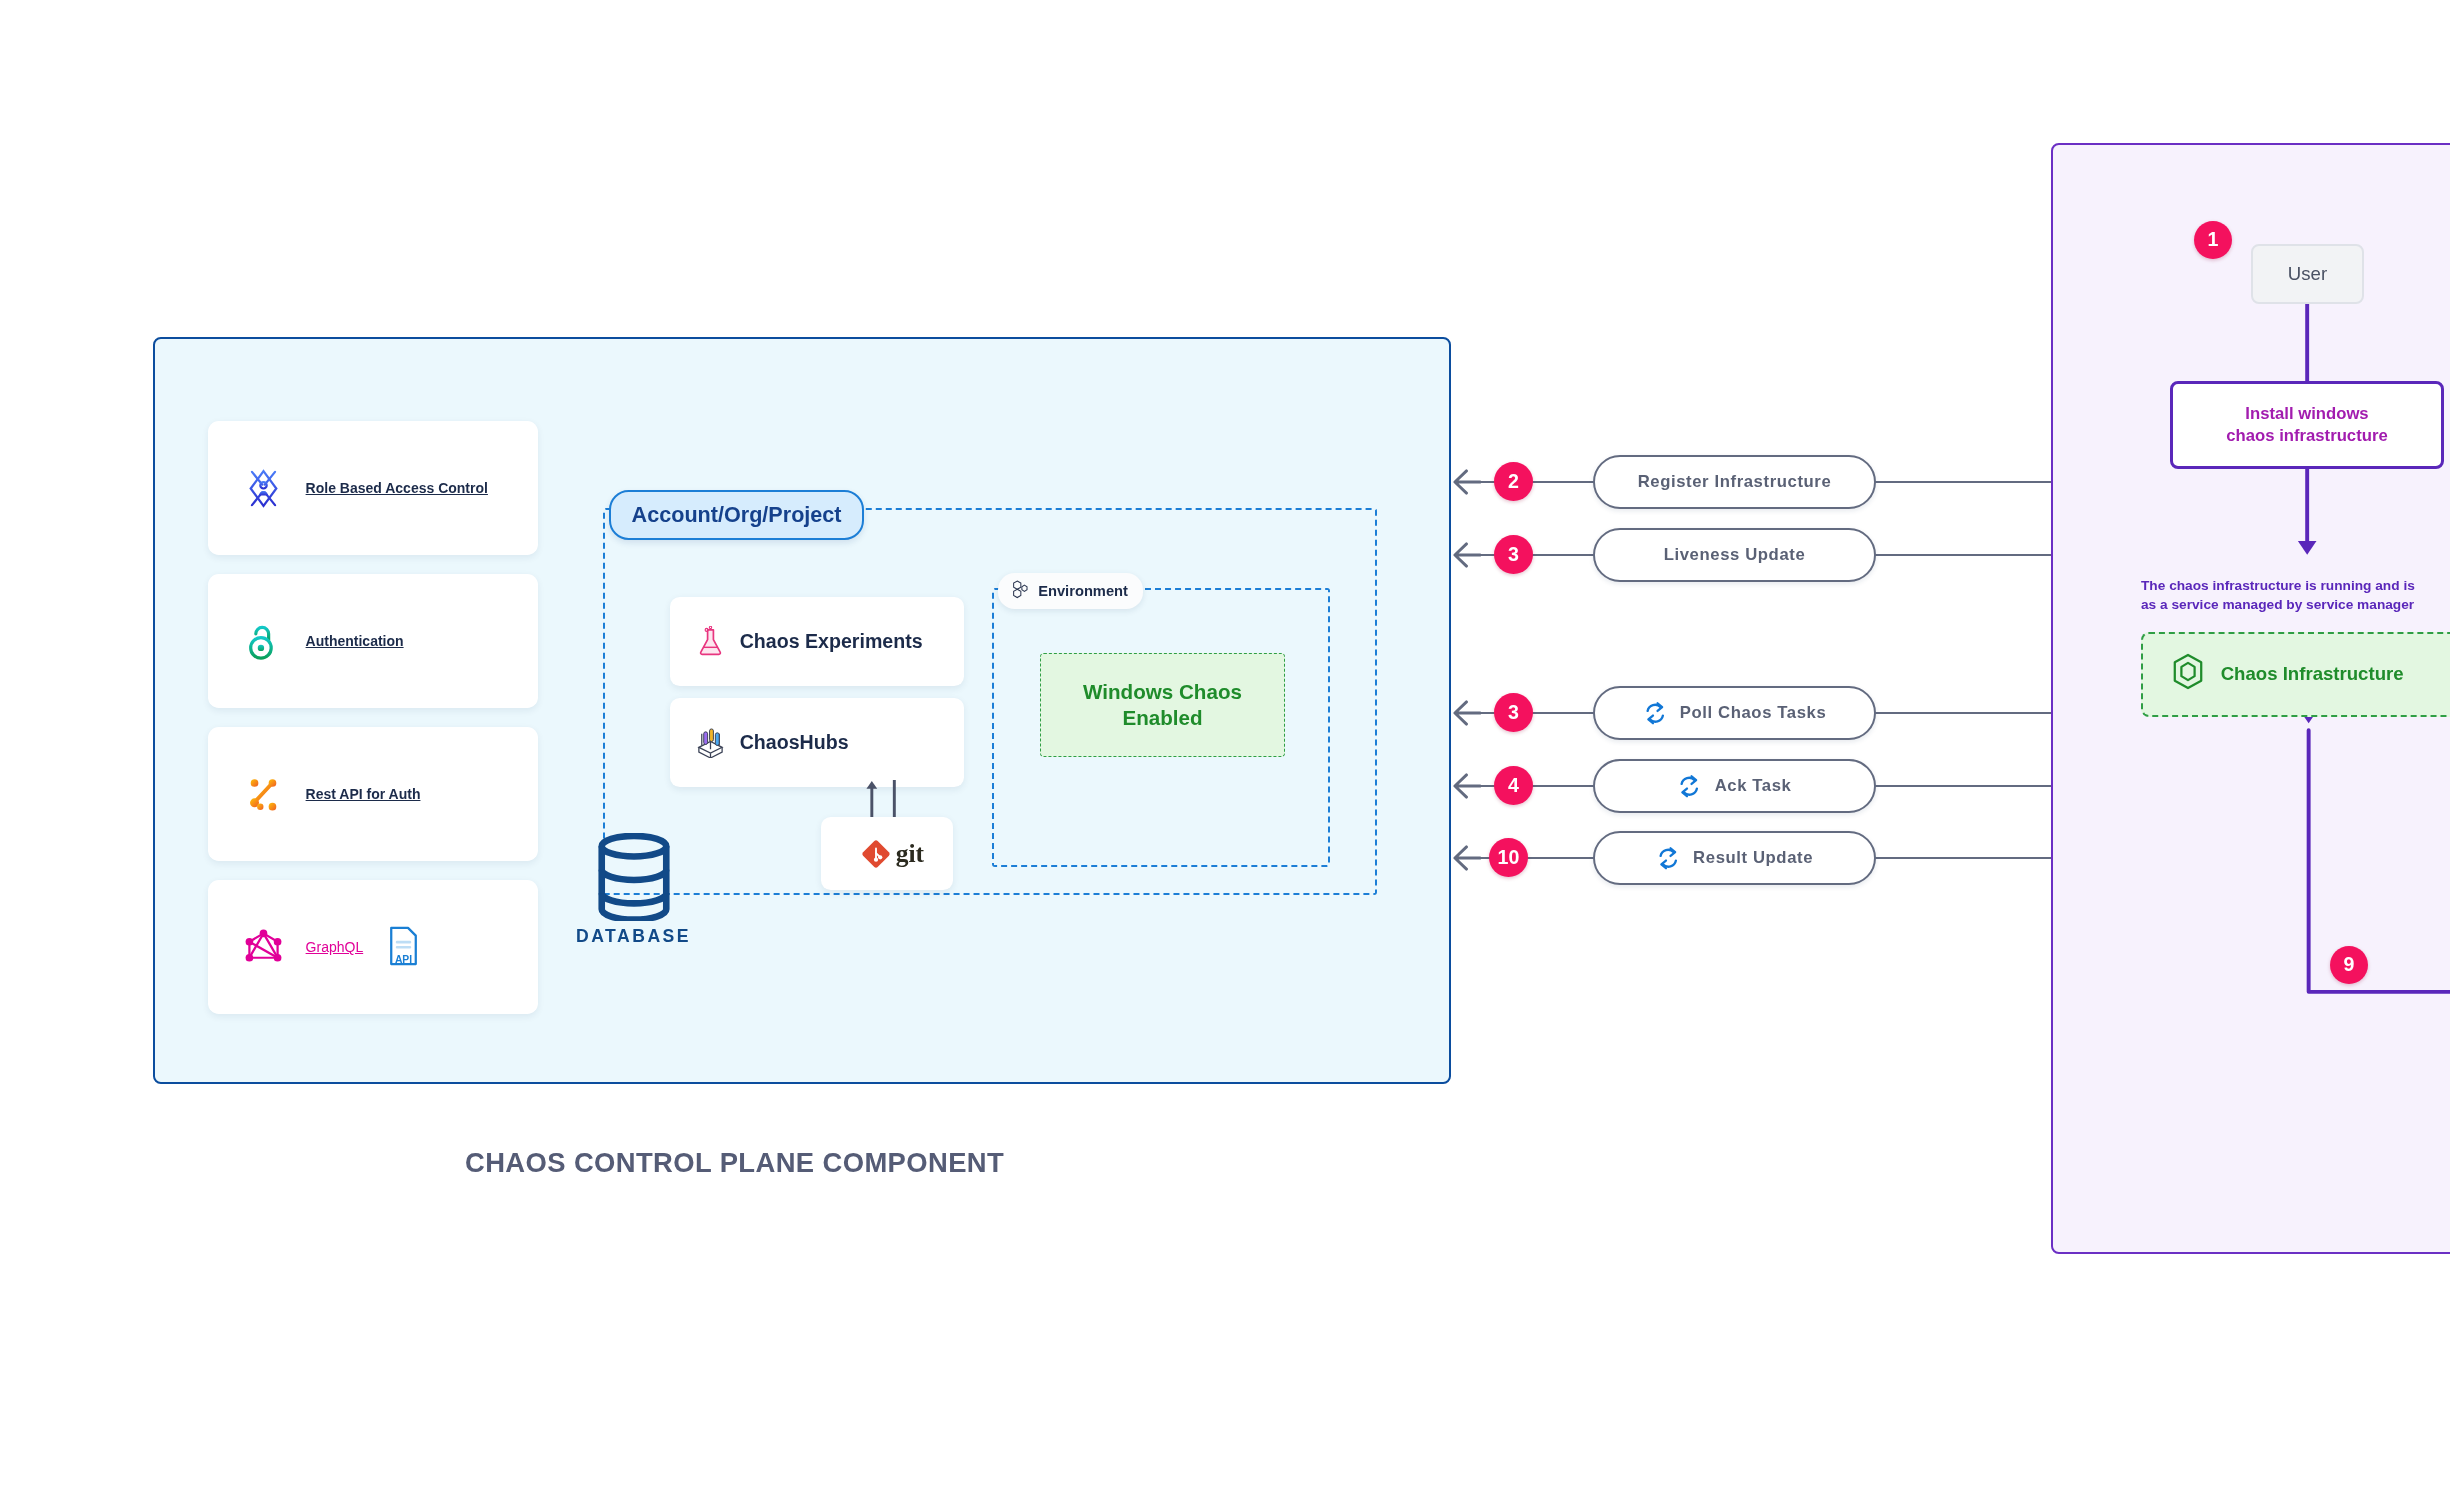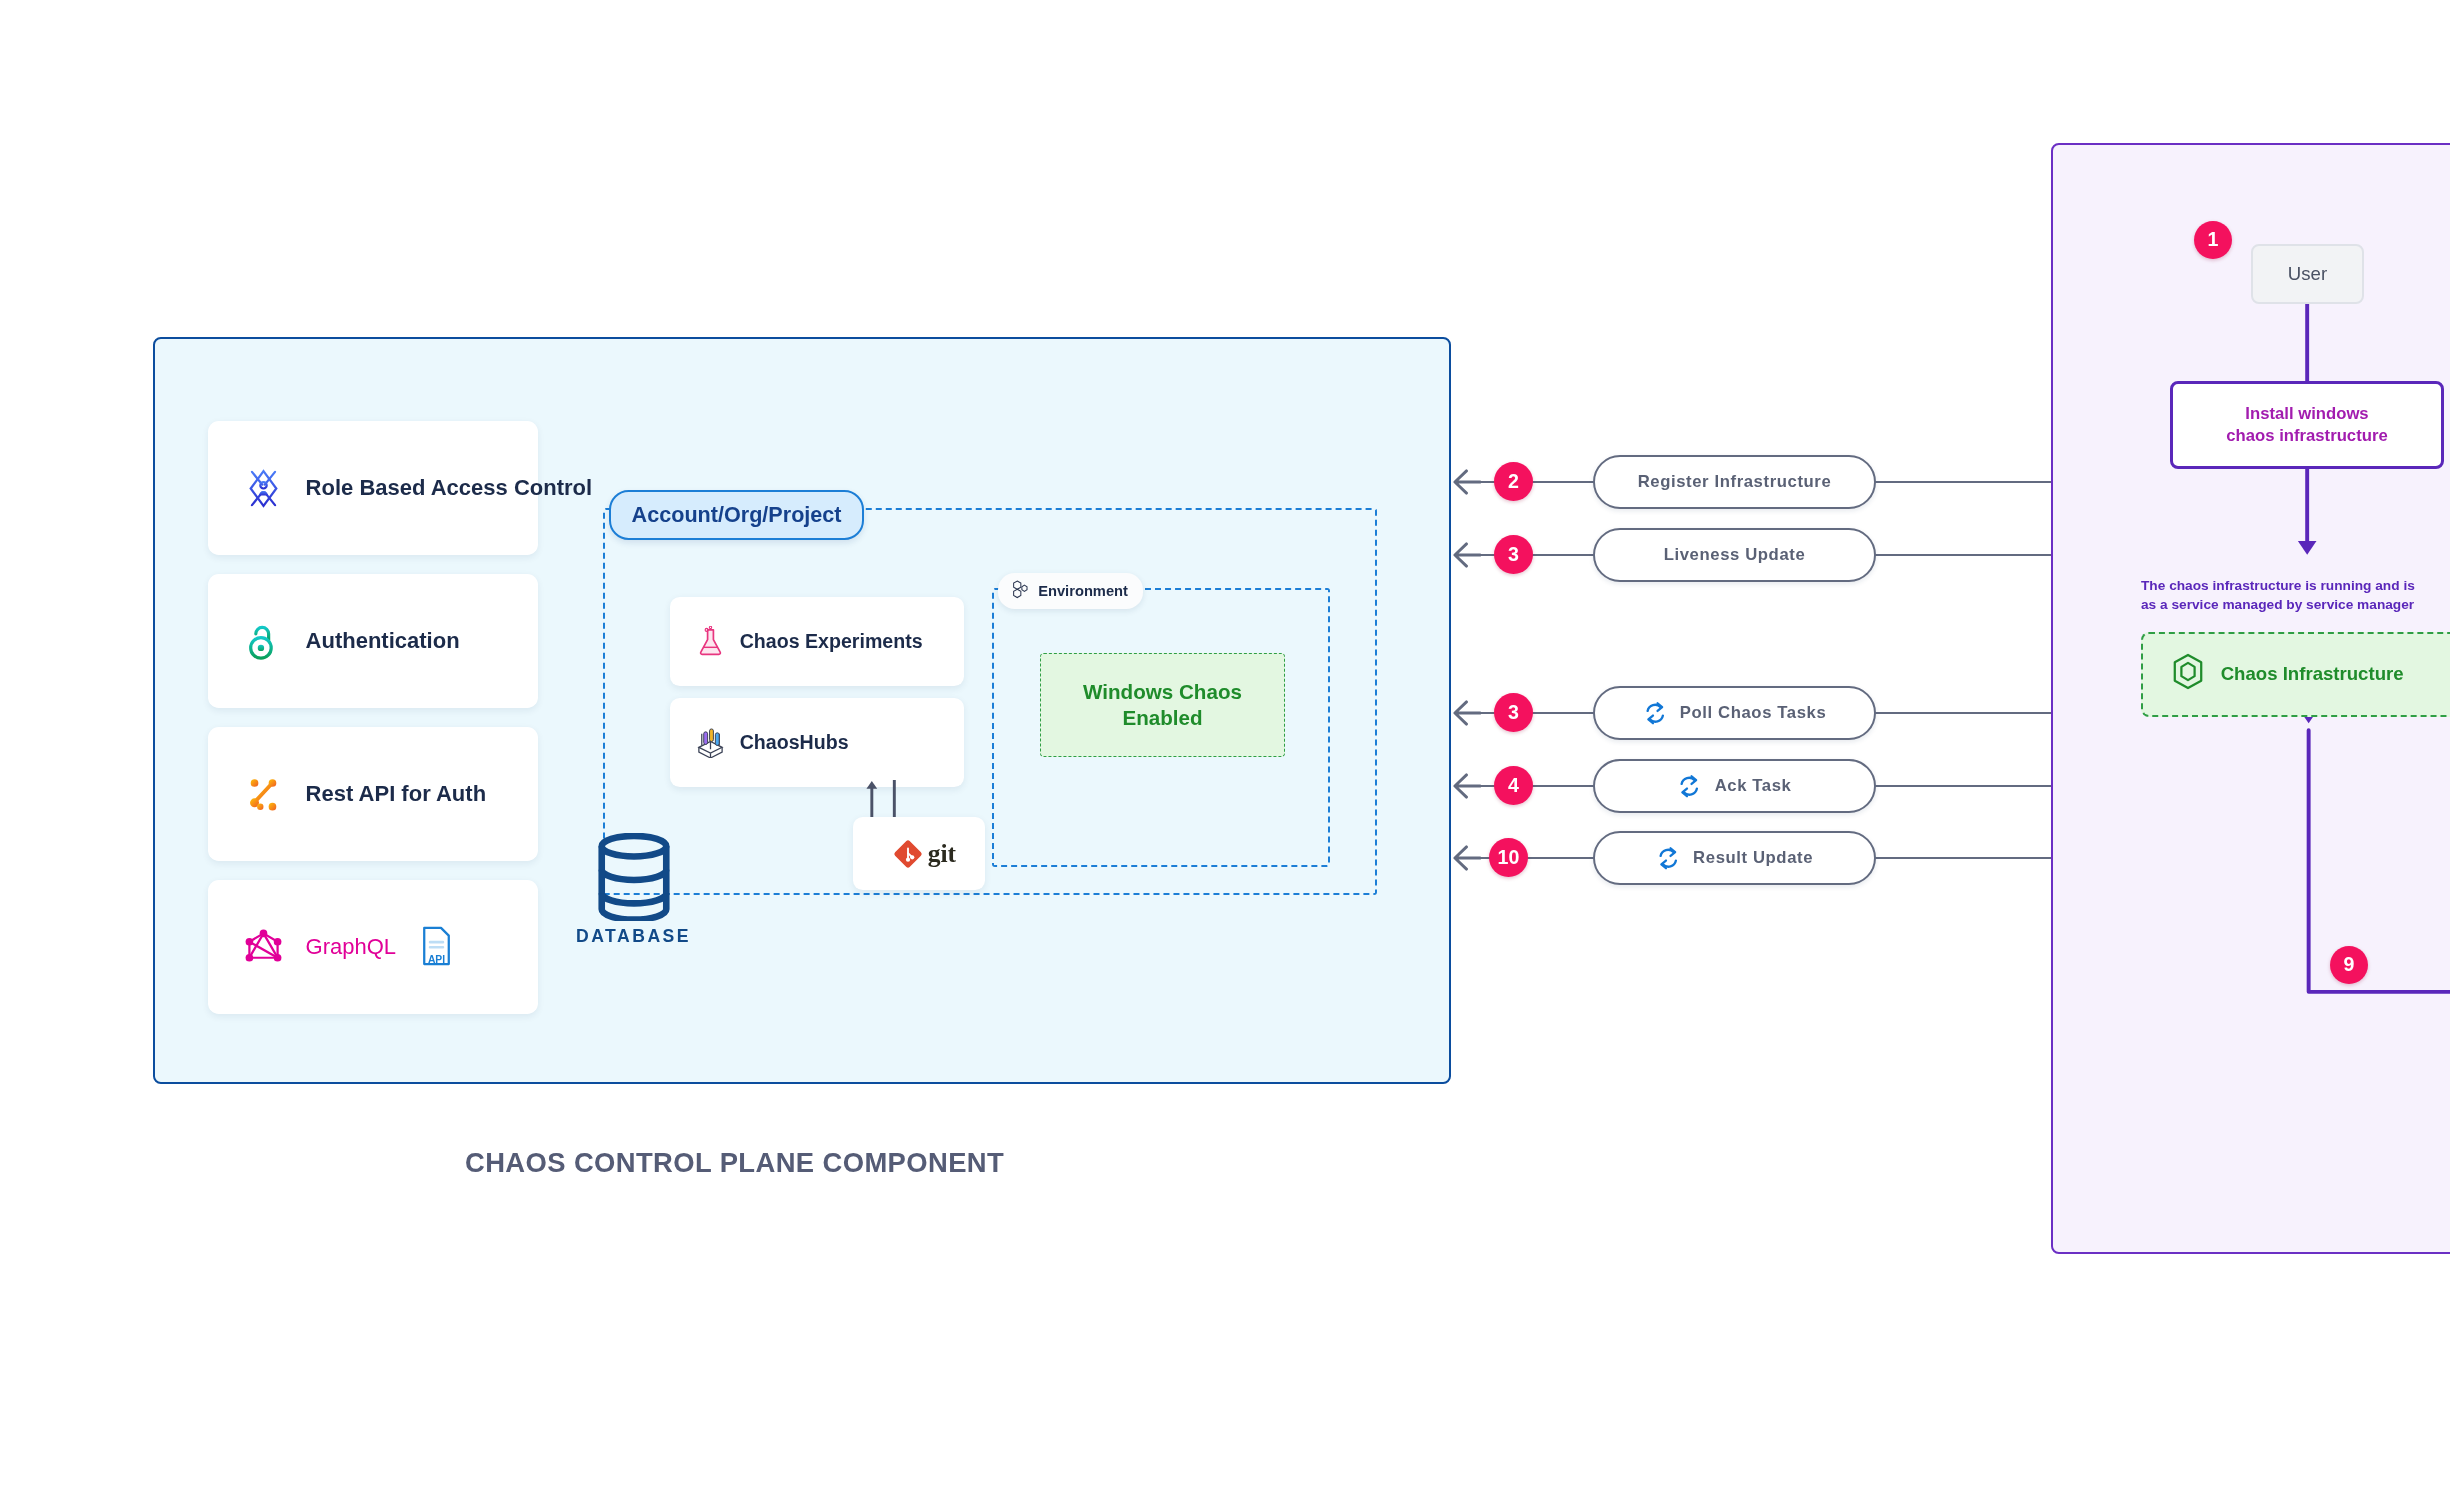--- a/index.html
+++ b/index.html
@@ -29,21 +29,21 @@
   #control-caption  { left: 465px;  top: 1147px; }
 
   
   .feat-card {
     position: absolute; left: 208px; width: 330px; height: 134px;
     background: #ffffff; border-radius: 10.8px;
     box-shadow: 0 2.5px 7.8px rgba(20,45,85,.07);
     display: flex; align-items: center; padding-left: 35px; gap: 21.6px;
   }
   .feat-card .lbl {
-    font-size: 22px; font-weight: 700; color: #1c2b4a; white-space: nowrap;
+    font-size: 14px; font-weight: 700; color: #1c2b4a; white-space: nowrap; text-decoration: underline;
   }
   #feat-0 { top: 421px; }
   #feat-1 { top: 574px; }
   #feat-2 { top: 727px; }
   #feat-3 { top: 880px; }
   .feat-icon { width: 41px; height: 41px; flex: 0 0 41px; }
 
   
   #aop-region {
     position: absolute; left: 603px; top: 508px; width: 774px; height: 387px;
@@ -57,21 +57,21 @@
     box-shadow: 0 2.9px 6.9px rgba(20,60,120,.12);
   }
   .inner-card {
     position: absolute; background: #fff; border-radius: 9.8px;
     box-shadow: 0 2.5px 7.8px rgba(20,45,85,.08);
     display: flex; align-items: center; padding-left: 25px; gap: 13.7px;
   }
   #card-chaos-exp { left: 670px; top: 597px; width: 294px; height: 89px; }
   #card-chaoshubs { left: 670px; top: 698px; width: 294px; height: 89px; }
   #card-git       { left: 821px; top: 817px; width: 132px; height: 73px;
-                    padding-left: 11px; justify-content: center; margin-left: 32px; }
+                    padding-left: 11px; justify-content: center; }
   .inner-card .lbl { font-size: 19.6px; font-weight: 700; color: #1c2b4a; white-space: nowrap; }
   .ic28 { width: 31px; height: 31px; flex: 0 0 31px; }
 
   
   #hub-git-arrows { position: absolute; left: 857px; top: 780px; width: 59px; height: 45px; }
 
   
   #env-region {
     position: absolute; left: 992px; top: 588px; width: 338px; height: 279px;
     border: 2px dashed #1c7ed6; border-radius: 2.9px;

